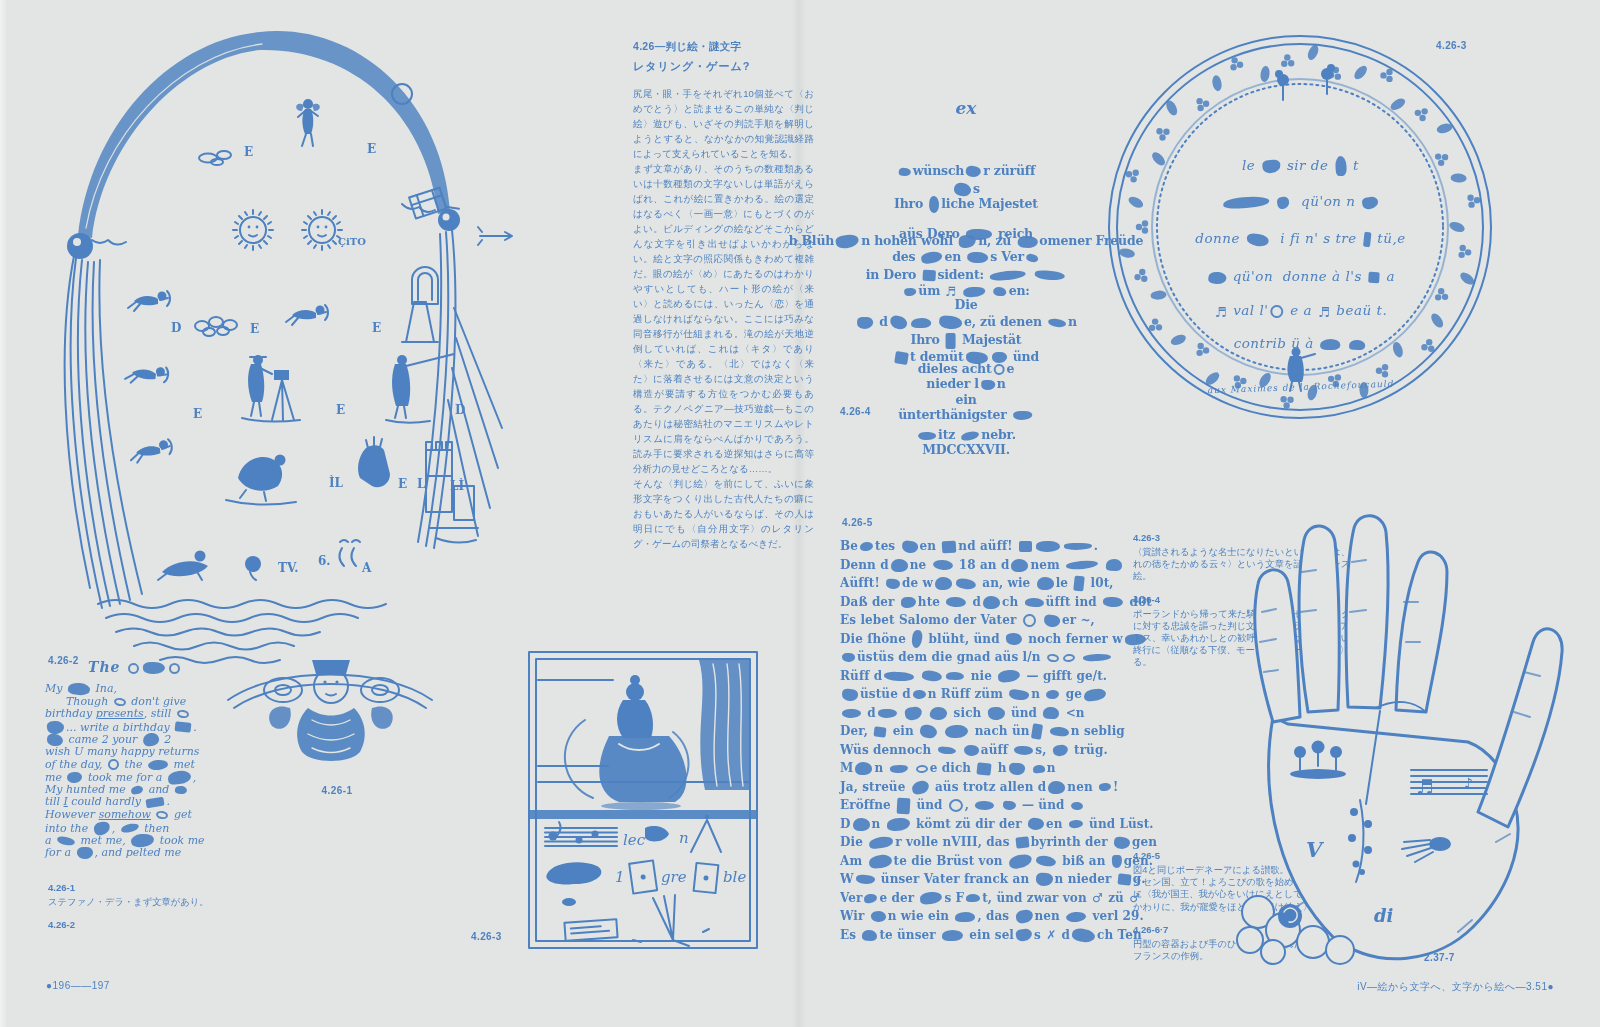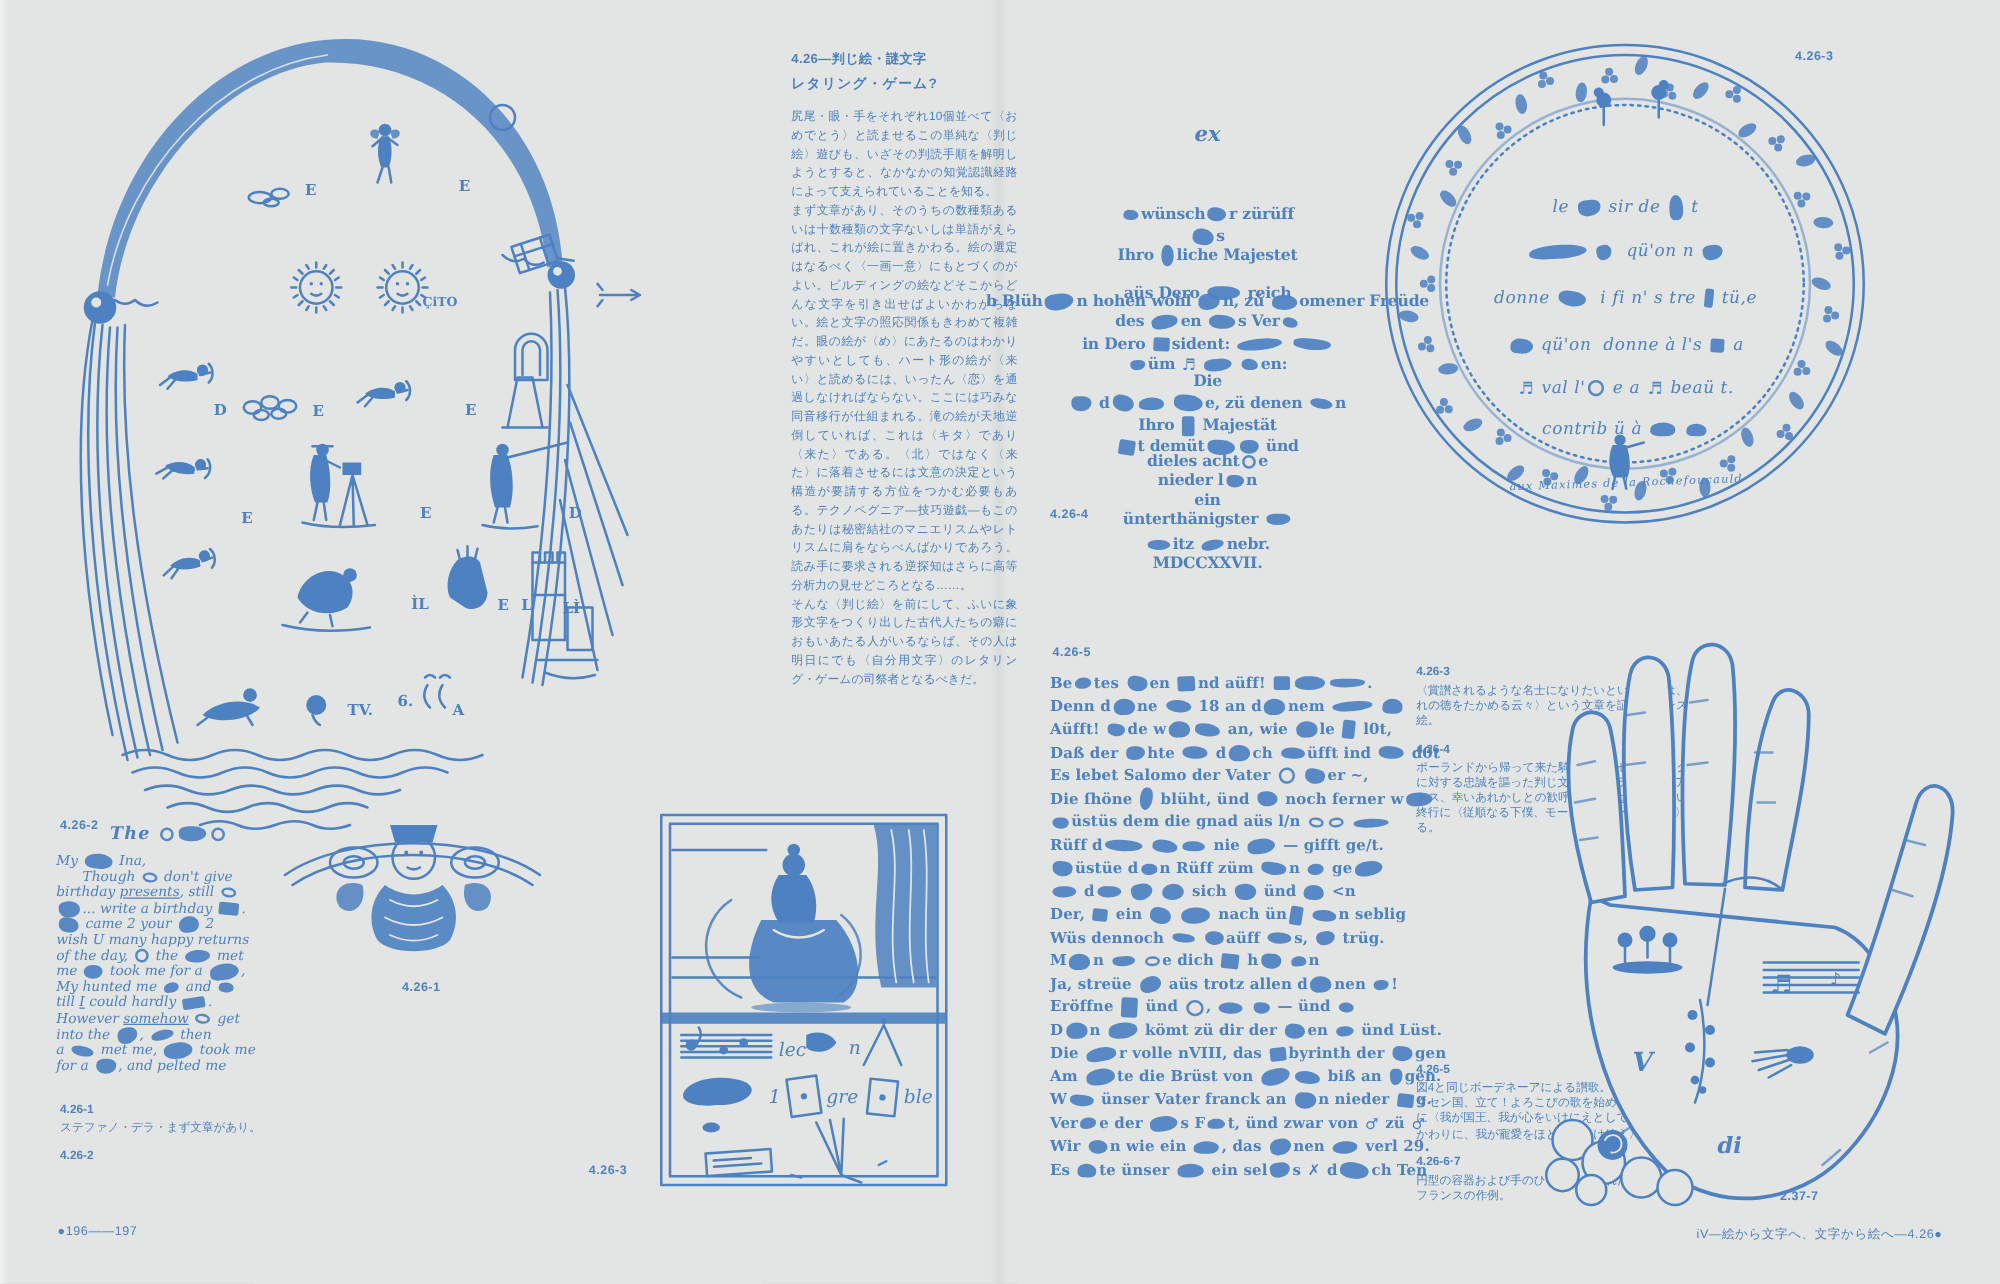--- a/index.html
+++ b/index.html
@@ -606,15 +606,15 @@
       <ellipse cx="212" cy="332" rx="11" ry="7" class="fl"></ellipse>
       <path class="st" stroke-width="2" d="M202,328 l-26,2 M202,332 l-28,5 M203,336 l-24,8 M205,340 l-18,10"></path>
     </g>
     <g id="hand-letters" font-style="italic" font-weight="bold">
         <text x="78" y="345" font-size="21">V</text>
         <text x="146" y="410" font-size="18">di</text>
       </g>
   </svg>
   <div class="lab" style="left:1424px;top:952px">2.37-7</div>
 
-  <div class="footer" style="right:46px;text-align:right">iV—絵から文字へ、文字から絵へ—4.26●</div>
+  <div class="footer" style="right:46px;text-align:right">iV—絵から文字へ、文字から絵へ—3.51●</div>
 
 </div>
 
 </body></html>

